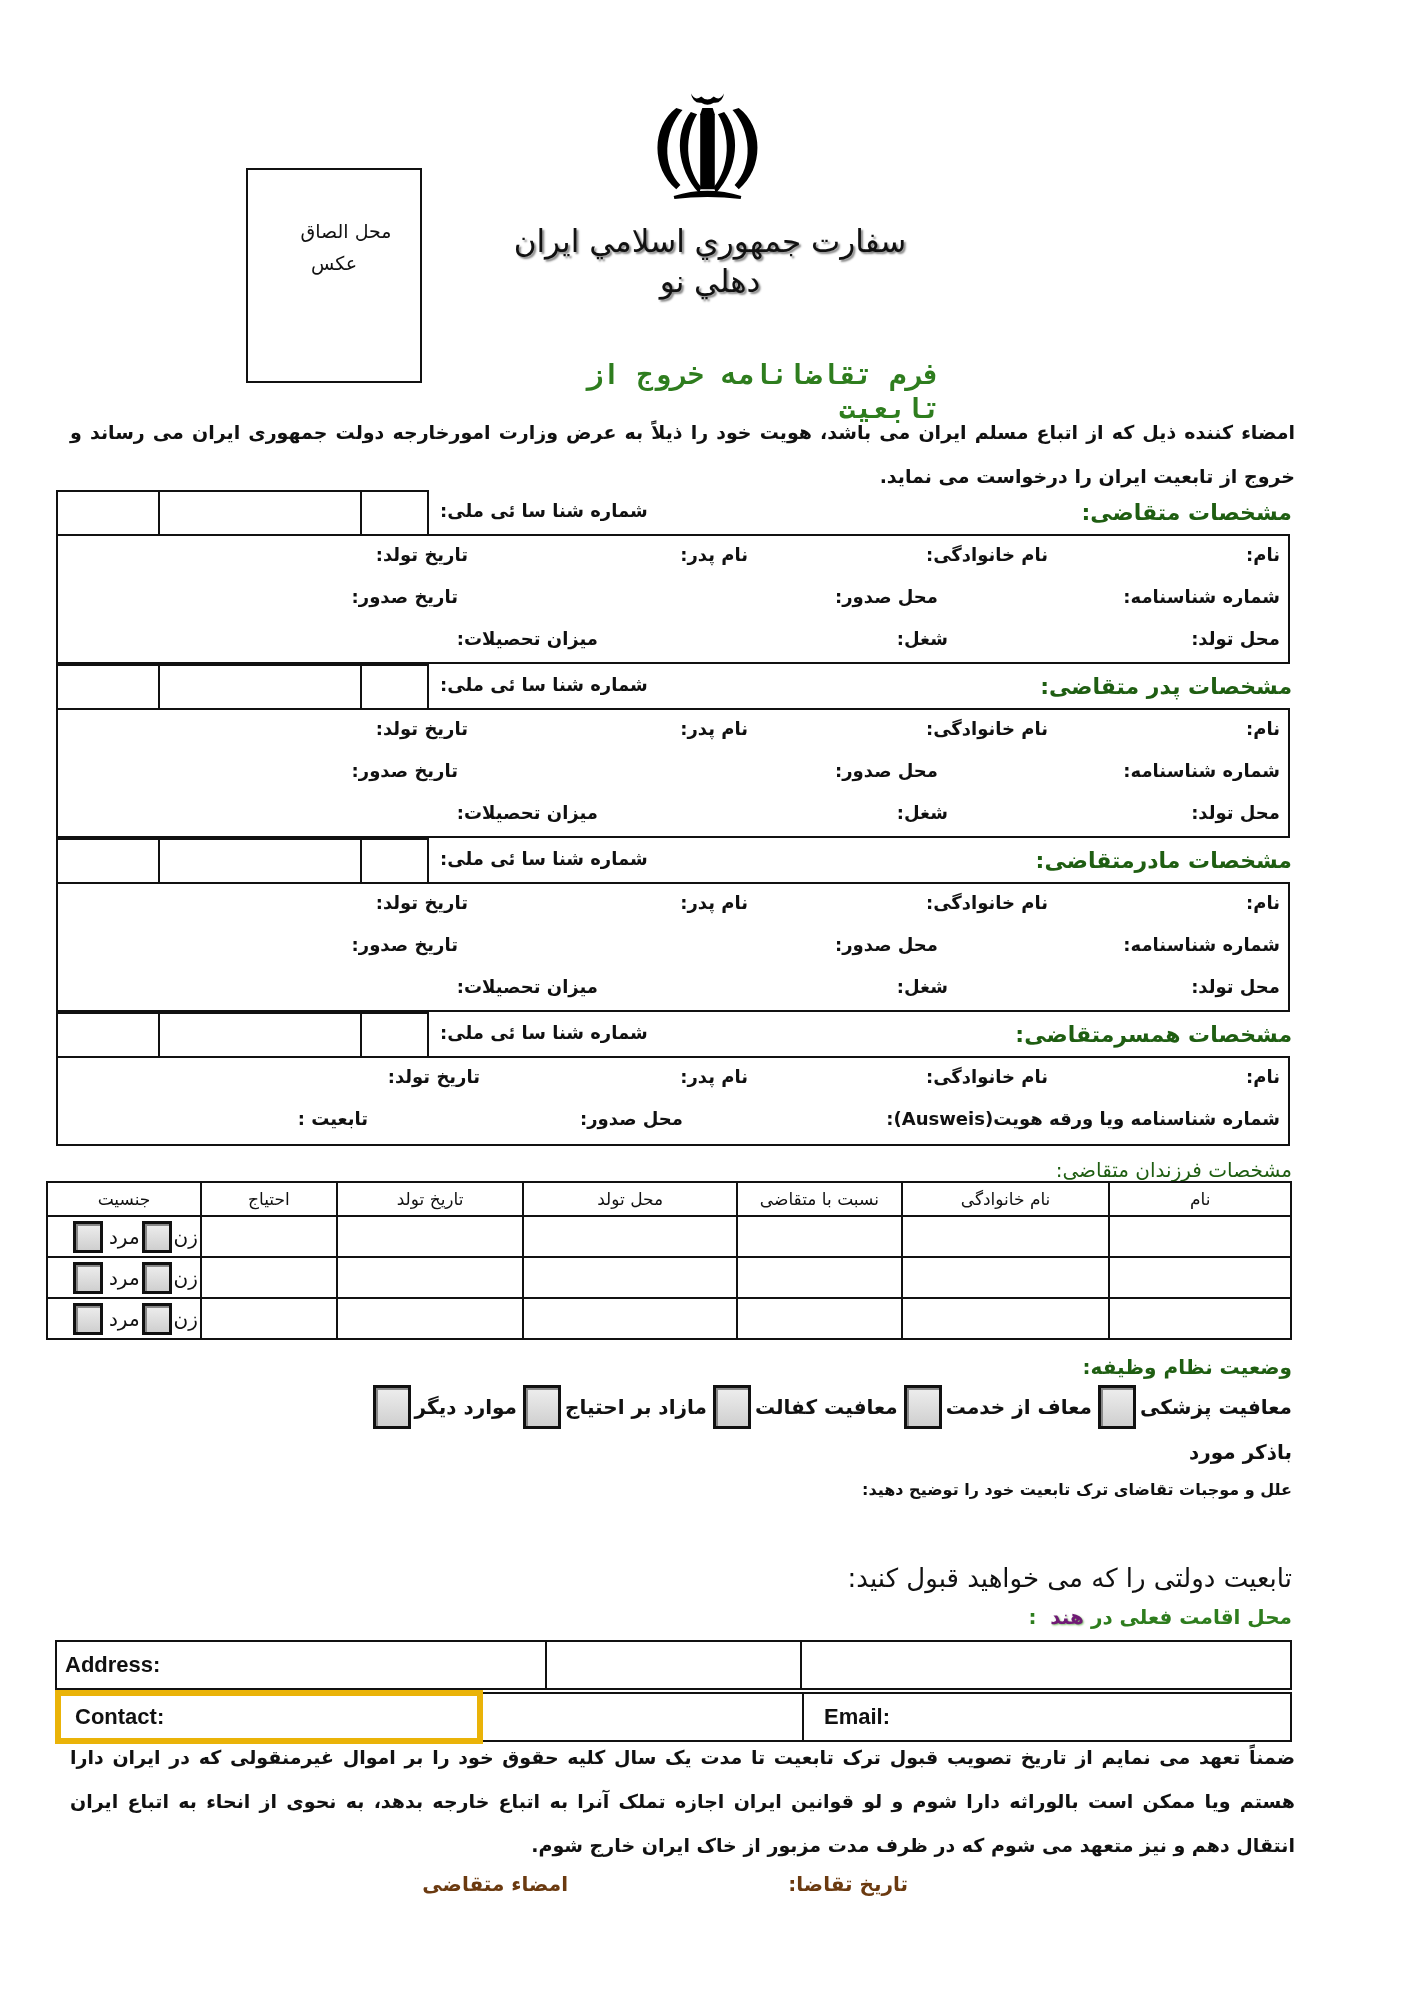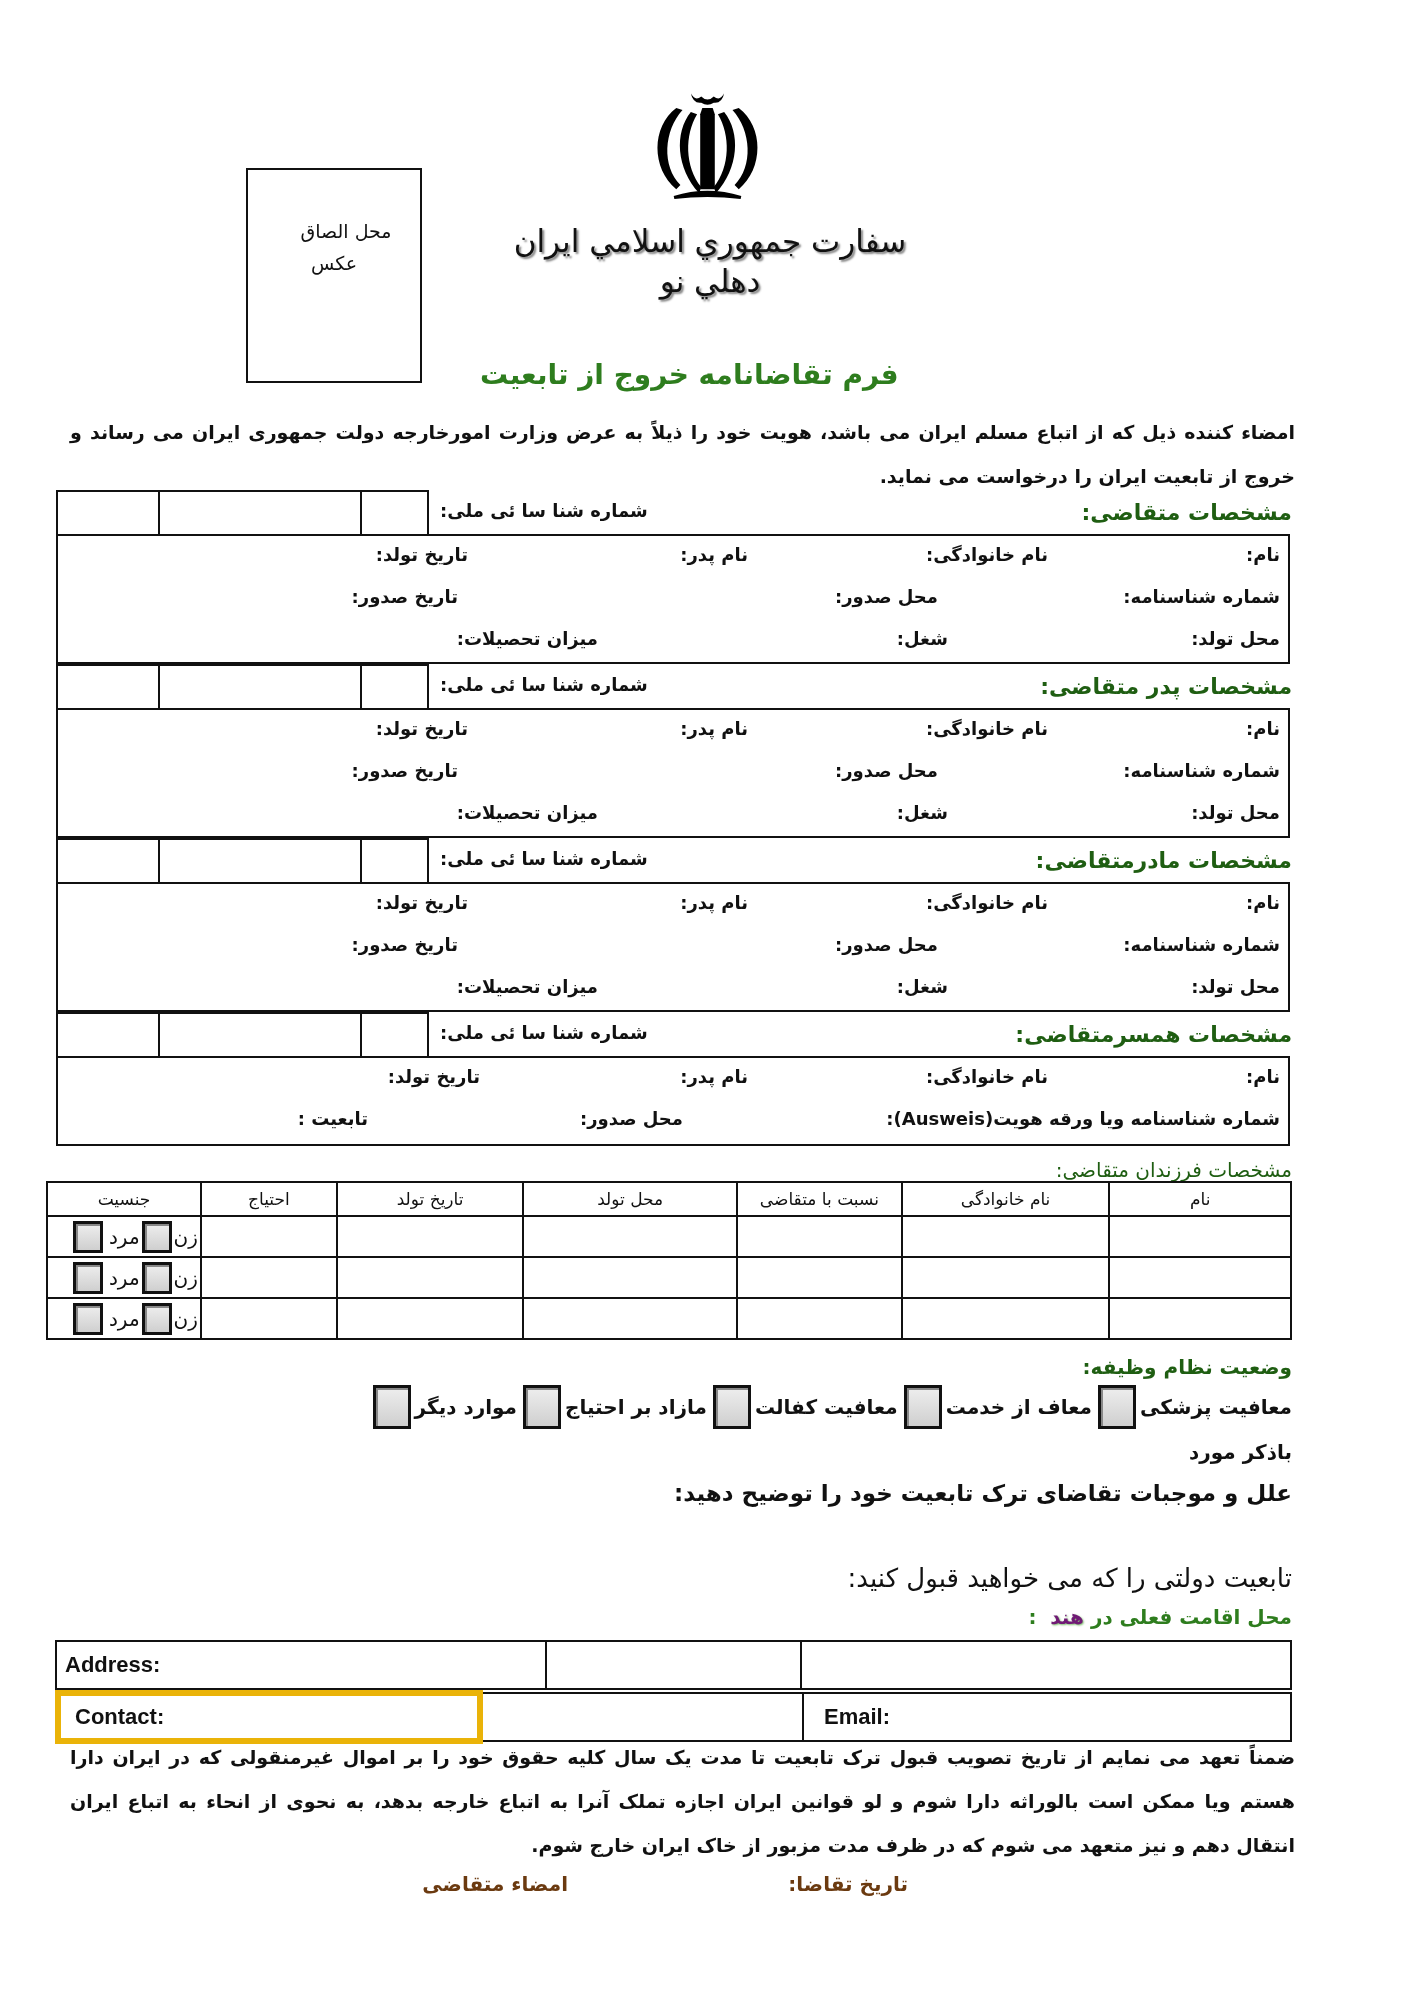--- a/index.html
+++ b/index.html
@@ -13,21 +13,21 @@
 
   
   #photo-box { left: 246px; top: 168px; width: 176px; height: 215px; border: 2px solid #111; text-align: center; }
   #photo-box .l1 { margin-top: 50px; font-size: 19px; margin-left: 24px; }
   #photo-box .l2 { margin-top: 10px; font-size: 19px; }
 
   #emblem { left: 645px; top: 85px; width: 125px; height: 125px; }
 
   #embassy-name { left: 480px; top: 222px; width: 460px; text-align: center; font-size: 31px; text-shadow: 2px 2px 2px #888; line-height: 38px; }
   #embassy-city { left: 480px; top: 262px; width: 460px; text-align: center; font-size: 31px; text-shadow: 2px 2px 2px #888; line-height: 38px; }
-  #form-title { left: 480px; top: 358px; width: 460px; text-align: left; font-size: 28px; font-weight: bold; }
+  #form-title { left: 480px; top: 358px; width: 460px; text-align: right; font-size: 28px; font-weight: bold; font-family: Liberation Mono, monospace; }
 
   .para { font-size: 19px; font-weight: bold; line-height: 44px; text-align: justify; }
   #intro { left: 70px; top: 410px; width: 1225px; }
 
   
   .id-boxes { left: 56px; width: 373px; height: 46px; border: 2px solid #111; display: flex; }
   .id-boxes div { border-left: 2px solid #111; height: 100%; }
   .id-boxes .b1 { width: 101px; border-left: none; }
   .id-boxes .b2 { width: 203px; }
   .id-boxes .b3 { width: 67px; }
@@ -43,21 +43,21 @@
   #children-table th { height: 34px; font-weight: normal; }
   #children-table td { height: 41px; }
   .gender { display: flex; align-items: center; justify-content: flex-start; gap: 2px; direction: rtl; padding-right: 2px; font-size: 20px; font-weight: normal; }
   .chk { width: 30px; height: 32px; border: 3px solid #111; background: linear-gradient(#eee, #cfcfcf); box-shadow: inset 2px 2px 0 #888; display: inline-block; }
 
   #service-head { right: 126px; top: 1355px; font-size: 20px; font-weight: bold; direction: rtl; }
   #service-options { right: 126px; top: 1385px; display: flex; direction: rtl; align-items: center; font-size: 20px; font-weight: bold; gap: 6px; }
   #service-options .opt { display: flex; align-items: center; gap: 4px; }
   #service-options .chk { width: 38px; height: 44px; }
   #service-other { right: 126px; top: 1440px; font-size: 20px; font-weight: bold; direction: rtl; }
-  #reasons { right: 126px; top: 1480px; font-size: 23px; font-weight: bold; direction: rtl; }
+  #reasons { right: 126px; top: 1480px; font-size: 16px; font-weight: bold; direction: rtl; }
   #accept-citizenship { right: 126px; top: 1563px; font-size: 26px; font-weight: normal; direction: rtl; }
   #residence { right: 126px; top: 1605px; font-size: 20px; font-weight: bold; direction: rtl; }
   #residence .hl { color: #701a75; text-shadow: 1px 1px 2px #7bbf6a; }
 
   #contact-table { left: 55px; top: 1640px; width: 1237px; border-collapse: collapse; }
   #contact-table td { border: 2px solid #111; height: 48px; font-family: "Liberation Sans", sans-serif; font-weight: bold; font-size: 22px; padding-left: 8px; }
 
   #pledge { left: 70px; top: 1735px; width: 1225px; }
   #sig-row { top: 1872px; font-size: 20px; font-weight: bold; direction: rtl; }
 </style>

